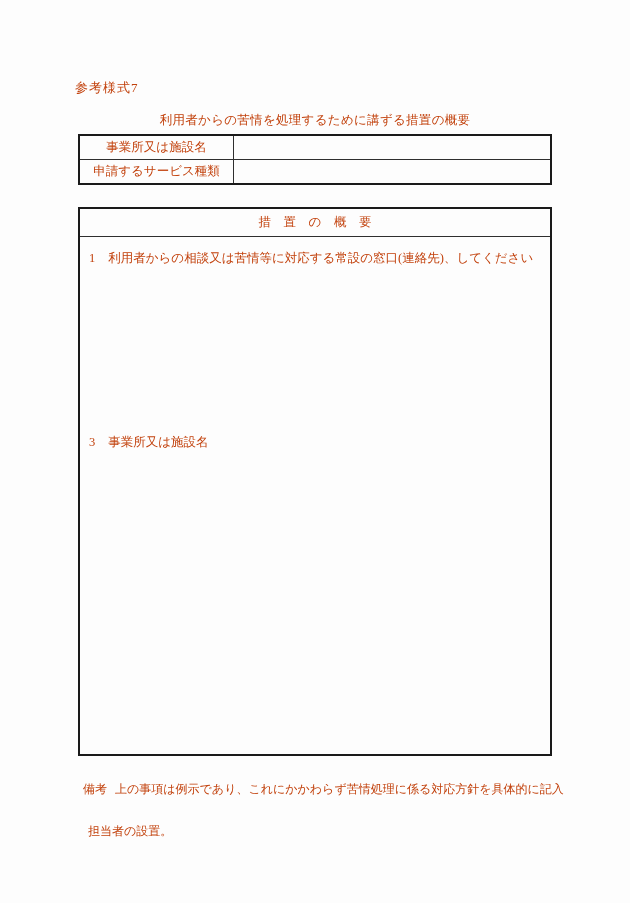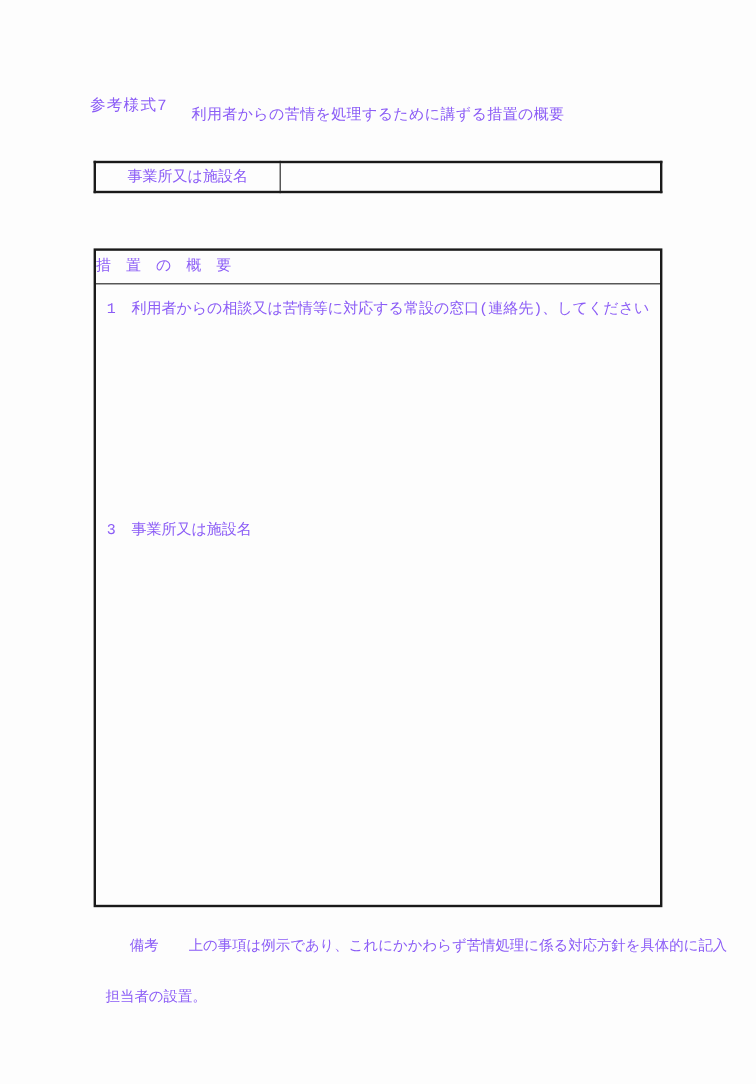--- a/index.html
+++ b/index.html
@@ -5,37 +5,37 @@
   html, body {
     margin: 0;
     padding: 0;
     background: #ffffff;
   }
   .page {
     position: relative;
     width: 630px;
     height: 903px;
     background: #fdfdfd;
-    font-family: Liberation Mono, monospace;
-    color: #8b5cf6;
+    font-family: Liberation Serif, serif;
+    color: #c2410c;
     overflow: hidden;
   }
   .form-label {
     position: absolute;
     left: 75px;
     top: 79px;
     font-size: 13px;
     letter-spacing: 1px;
     white-space: pre;
   }
   .doc-title {
     position: absolute;
     left: 0;
     right: 0;
-    top: 87px;
+    top: 112px;
     text-align: center;
     font-size: 12.5px;
     letter-spacing: 0.3px;
     white-space: pre;
   }
   table.info-table {
     position: absolute;
     left: 78px;
     top: 134px;
     width: 474px;
@@ -66,20 +66,21 @@
     border: 2px solid #1a1a1a;
     box-sizing: border-box;
     display: flex;
     flex-direction: column;
     background: transparent;
   }
   .measures-header {
     flex: 0 0 27px;
     line-height: 27px;
     border-bottom: 1px solid #2f2f2f;
+    text-align: center;
     font-size: 12.5px;
     white-space: pre;
   }
   .measure-item {
     box-sizing: border-box;
     padding: 12px 8px 0 9px;
     font-size: 12.5px;
     line-height: 19px;
   }
   .measure-item .num {
@@ -92,21 +93,21 @@
   .note {
     position: absolute;
     left: 65px;
     top: 758px;
     width: 512px;
     font-size: 12px;
     line-height: 21px;
   }
   .note .note-label {
     display: inline-block;
-    margin-right: 25px;
+    margin-right: 8px;
   }
   .note .note-line2 {
     margin-left: 23px;
     white-space: pre;
   }
   .note .note-line1-wrap {
     white-space: pre;
   }
 </style>
 </head>
@@ -115,20 +116,24 @@
 <div class="page">
 
   <div class="form-label">参考様式7</div>
 
   <div class="doc-title">利用者からの苦情を処理するために講ずる措置の概要</div>
 
   <table class="info-table">
     <tbody>
       <tr>
         <td class="label-cell">事業所又は施設名</td>
+        <td class="value-cell"></td>
+      </tr>
+      <tr>
+        <td class="label-cell">申請するサービス種類</td>
         <td class="value-cell"></td>
       </tr>
     </tbody>
   </table>
 
   <div class="measures">
     <div class="measures-header">措　置　の　概　要</div>
 
     <div class="measure-item measure-item-1">
       <span class="num">1</span><span>利用者からの相談又は苦情等に対応する常設の窓口(連絡先)、してください</span>

